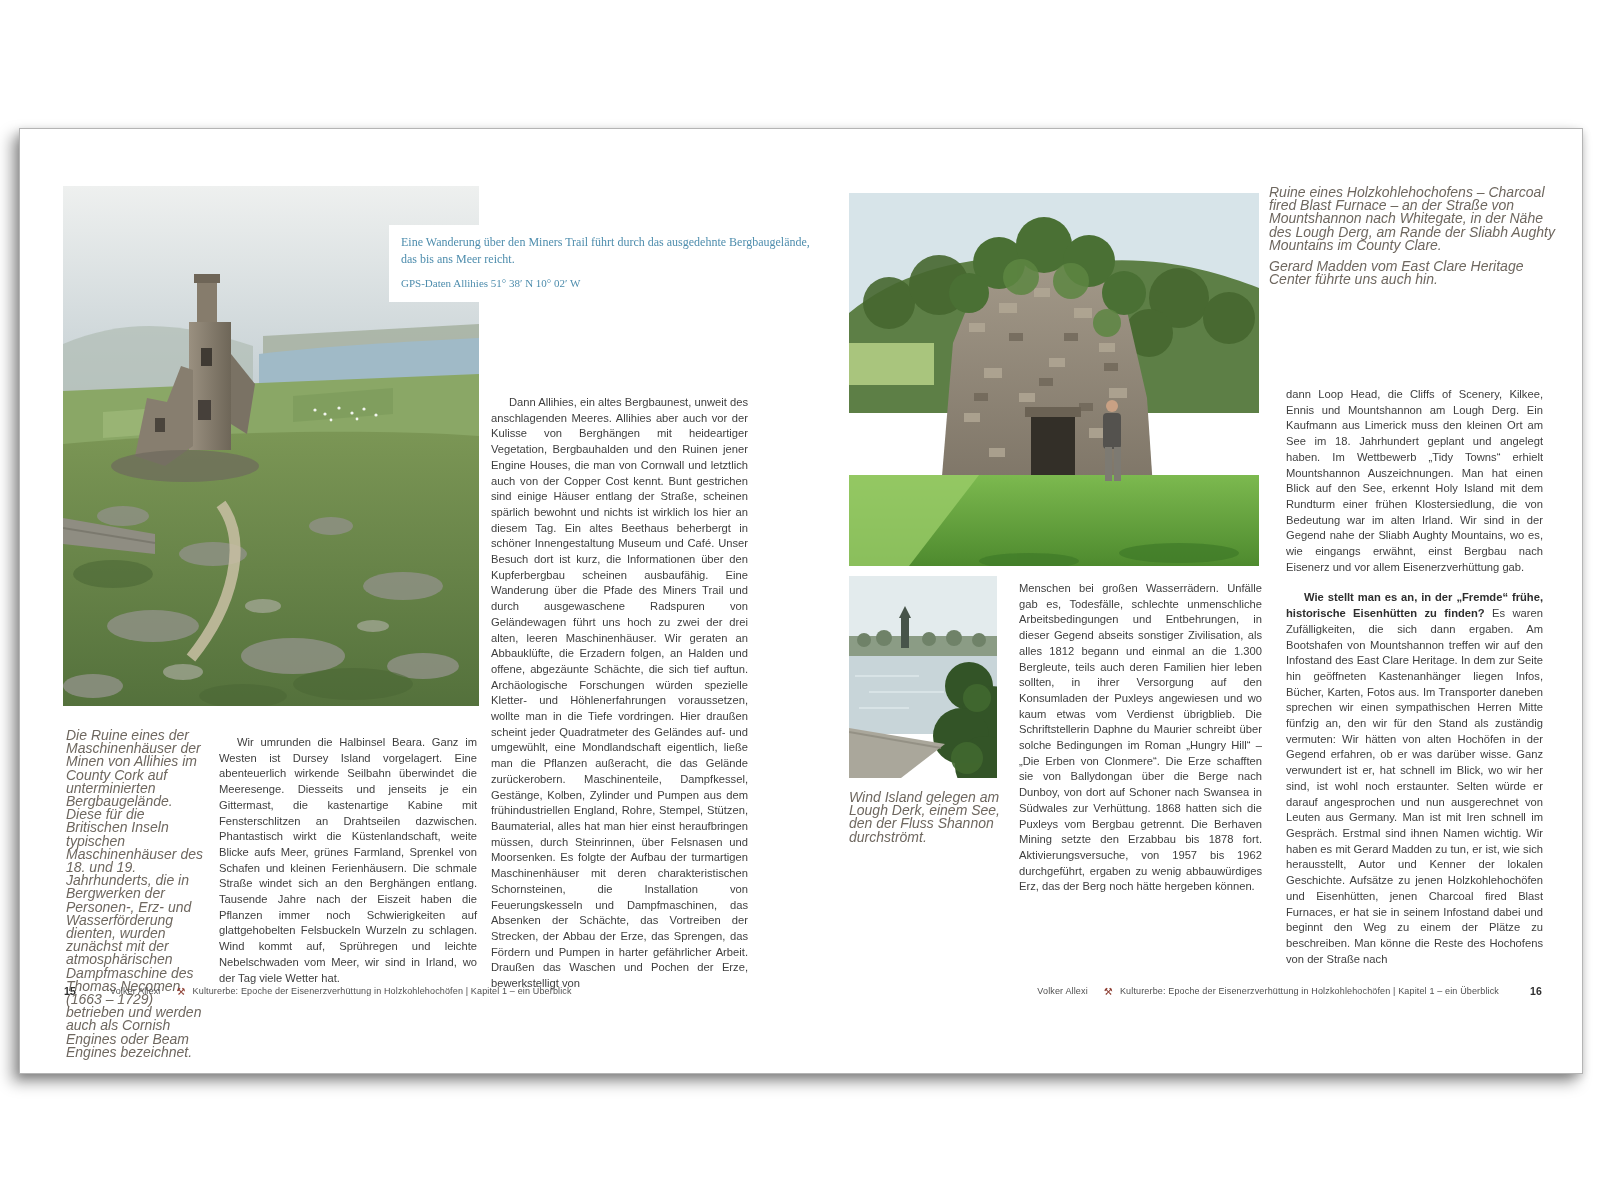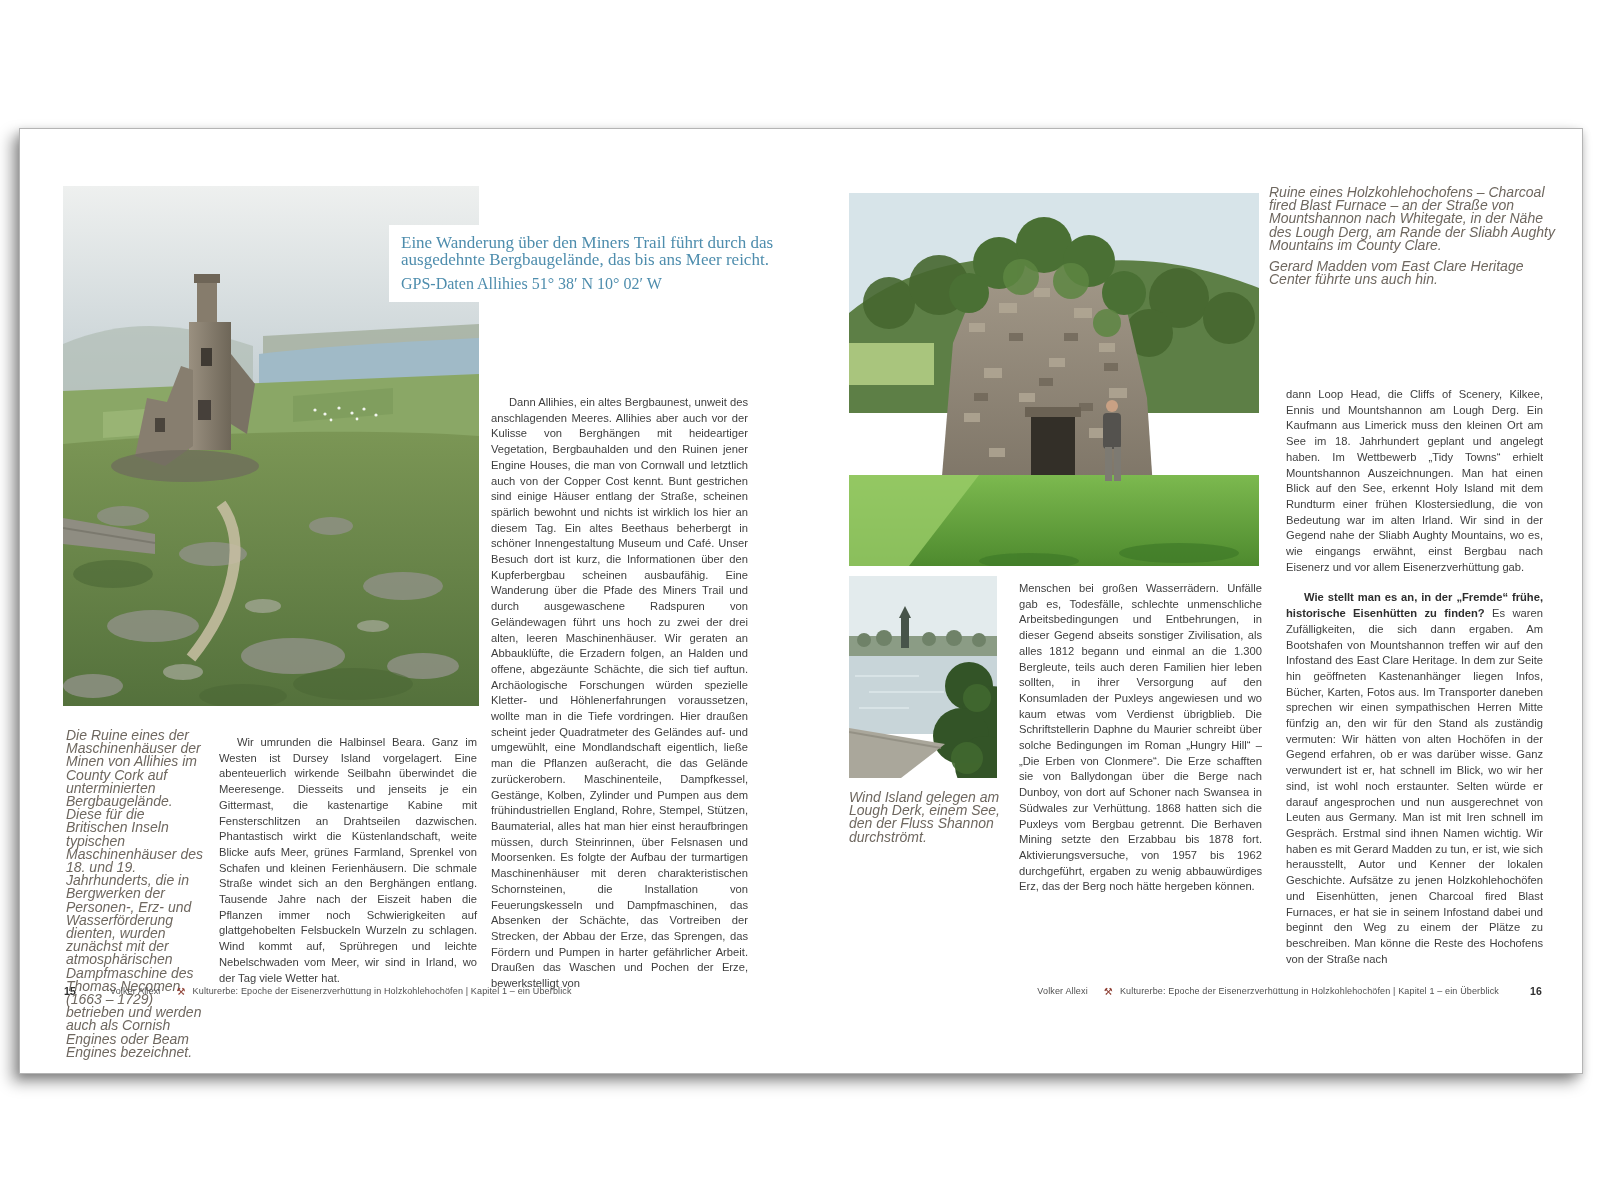--- a/index.html
+++ b/index.html
@@ -5,22 +5,22 @@
   html,body{margin:0;padding:0;background:#ffffff;width:1600px;height:1200px;overflow:hidden;
     font-family:"Liberation Sans",sans-serif;}
   .canvas{position:relative;width:1600px;height:1200px;background:#fff;}
   .spread{position:absolute;left:19px;top:128px;width:1562px;height:944px;background:#fff;
     border:1px solid #b4b4b4;box-shadow:-7px 8px 14px rgba(0,0,0,.40),0 3px 8px rgba(0,0,0,.18);}
   
   .photo{position:absolute;overflow:hidden;}
   .photo svg{display:block;}
   
   .lead-box{position:absolute;left:369px;top:96px;width:436px;background:#fff;padding:9px 10px 10px 12px;box-sizing:border-box;}
-  .lead{font-family:"Liberation Serif",serif;font-size:17px;line-height:17px;color:#4e8dad;}
-  .lead-gps{font-family:"Liberation Serif",serif;font-size:16px;line-height:17px;color:#4e8dad;margin-top:7px;white-space:nowrap;}
+  .lead{font-family:"Liberation Serif",serif;font-size:12px;line-height:17px;color:#4e8dad;}
+  .lead-gps{font-family:"Liberation Serif",serif;font-size:11px;line-height:17px;color:#4e8dad;margin-top:7px;white-space:nowrap;}
   
   .caption{position:absolute;font-size:14px;line-height:13.2px;font-style:italic;color:#6e675f;text-align:left;}
   .caption p{margin:0 0 8px 0;}
   
   .col{position:absolute;text-align:justify;font-size:11.2px;line-height:15.7px;color:#3e3e3e;
     hyphens:auto;-webkit-hyphens:auto;}
   .col p{margin:0;}
   .col p.gap{margin-top:15px;}
   .indent{text-indent:18px;}
   .col strong{font-weight:bold;color:#2e2e2e;}

